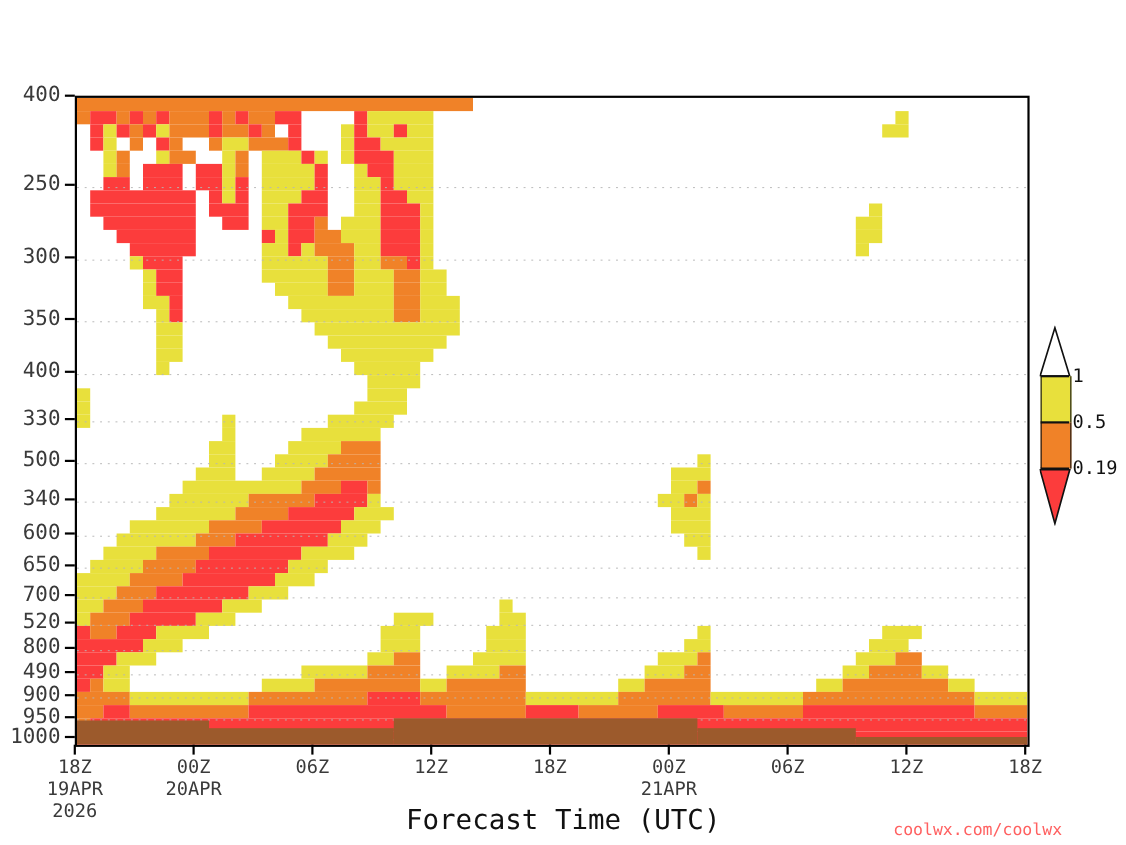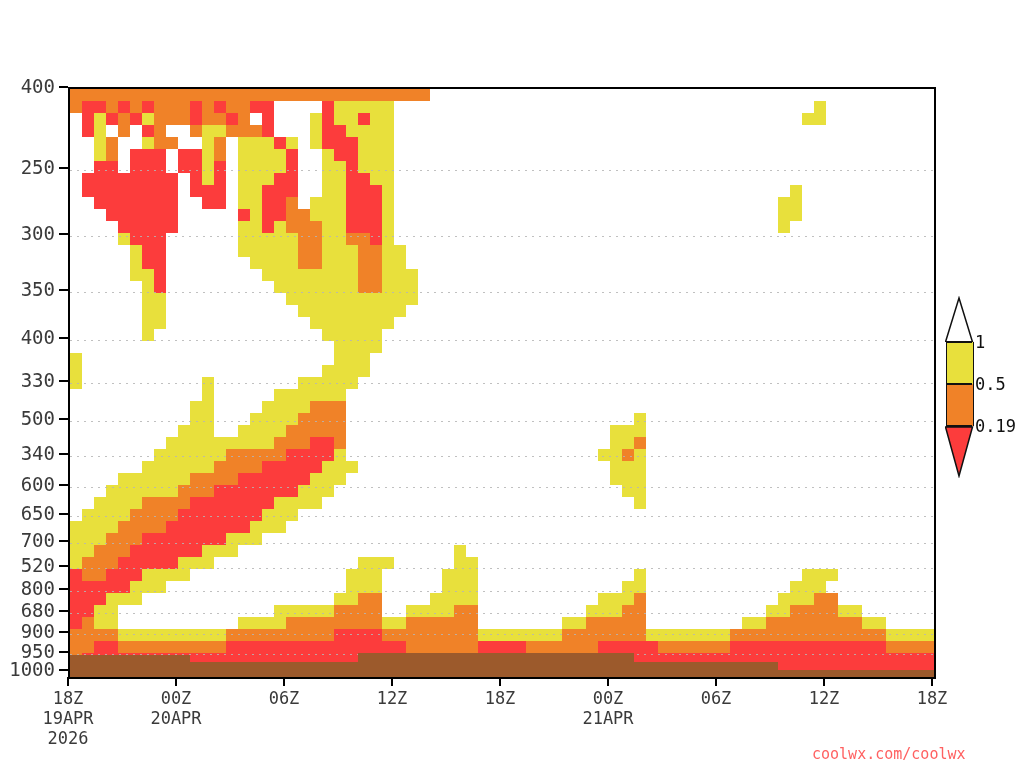--- a/index.html
+++ b/index.html
@@ -463,21 +463,21 @@
       <div class="ytick" style="left:0px;width:55px;top:473.17695207557955px">600</div>
       <div class="ytickmark" style="left:59px;top:484.17695207557955px"></div>
       <div class="ytick" style="left:0px;width:55px;top:502.1873333593753px">650</div>
       <div class="ytickmark" style="left:59px;top:513.1873333593753px"></div>
       <div class="ytick" style="left:0px;width:55px;top:529.0467511731379px">700</div>
       <div class="ytickmark" style="left:59px;top:540.0467511731379px"></div>
       <div class="ytick" style="left:0px;width:55px;top:554.0522709247157px">520</div>
       <div class="ytickmark" style="left:59px;top:565.0522709247157px"></div>
       <div class="ytick" style="left:0px;width:55px;top:577.4433725017587px">800</div>
       <div class="ytickmark" style="left:59px;top:588.4433725017587px"></div>
-      <div class="ytick" style="left:0px;width:55px;top:599.4159349649619px">680</div>
+      <div class="ytick" style="left:0px;width:55px;top:599.4159349649619px">490</div>
       <div class="ytickmark" style="left:59px;top:610.4159349649619px"></div>
       <div class="ytick" style="left:0px;width:55px;top:620.1322179002798px">900</div>
       <div class="ytickmark" style="left:59px;top:631.1322179002798px"></div>
       <div class="ytick" style="left:0px;width:55px;top:639.728140497044px">950</div>
       <div class="ytickmark" style="left:59px;top:650.728140497044px"></div>
       <div class="ytick" style="left:0px;width:55px;top:658.318691350895px">1000</div>
       <div class="ytickmark" style="left:59px;top:669.318691350895px"></div>
     </div>
   <div id="xaxis">
       <div class="xtickmark" style="left:67px;top:677px"></div>
@@ -493,20 +493,21 @@
       <div class="xtickmark" style="left:607px;top:677px"></div>
       <div class="xlab" style="left:553px;width:110px;top:688px"><span class="l1">00Z</span><span class="l2">21APR</span></div>
       <div class="xtickmark" style="left:715px;top:677px"></div>
       <div class="xlab" style="left:661px;width:110px;top:688px"><span class="l1">06Z</span></div>
       <div class="xtickmark" style="left:823px;top:677px"></div>
       <div class="xlab" style="left:769px;width:110px;top:688px"><span class="l1">12Z</span></div>
       <div class="xtickmark" style="left:931px;top:677px"></div>
       <div class="xlab" style="left:877px;width:110px;top:688px"><span class="l1">18Z</span></div>
     </div>
 
+  <div class="xaxis-title">Forecast Time (UTC)</div>
   <div class="watermark">coolwx.com/coolwx</div>
 
   <div id="cbar">
       <svg width="40" height="46" style="position:absolute;left:4px;top:0">
         <polygon points="14,2 27.5,46 0.5,46" fill="#ffffff" stroke="#111" stroke-width="1.5"></polygon>
       </svg>
       <div class="cbseg" style="top:46px;height:42px;background:#e8e03c"></div>
       <div class="cbseg" style="top:88px;height:42px;background:#f08228"></div>
       <div class="cbline" style="top:45px"></div>
       <div class="cbline" style="top:87px"></div>

